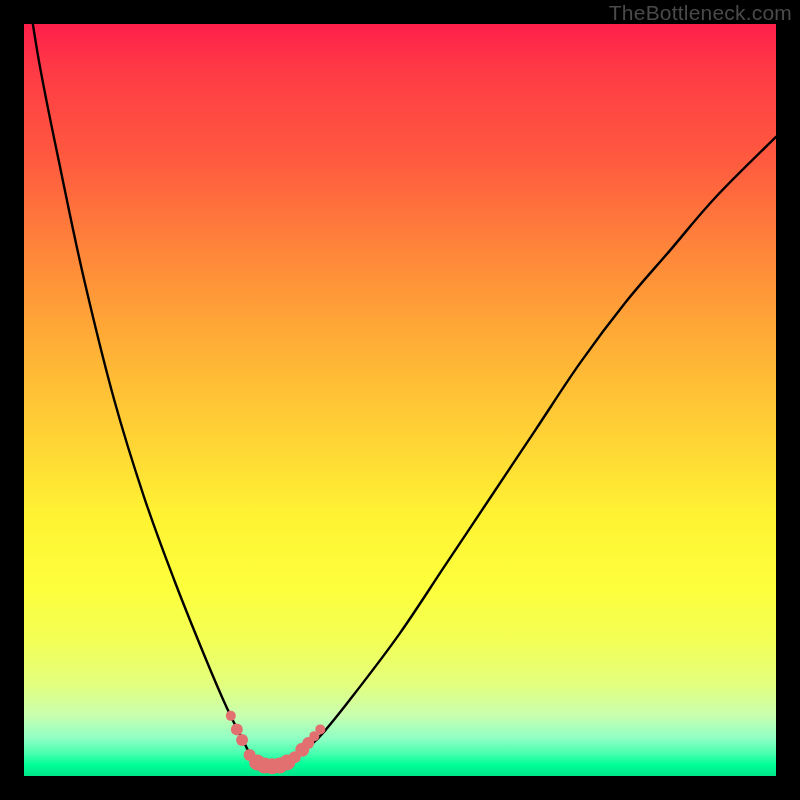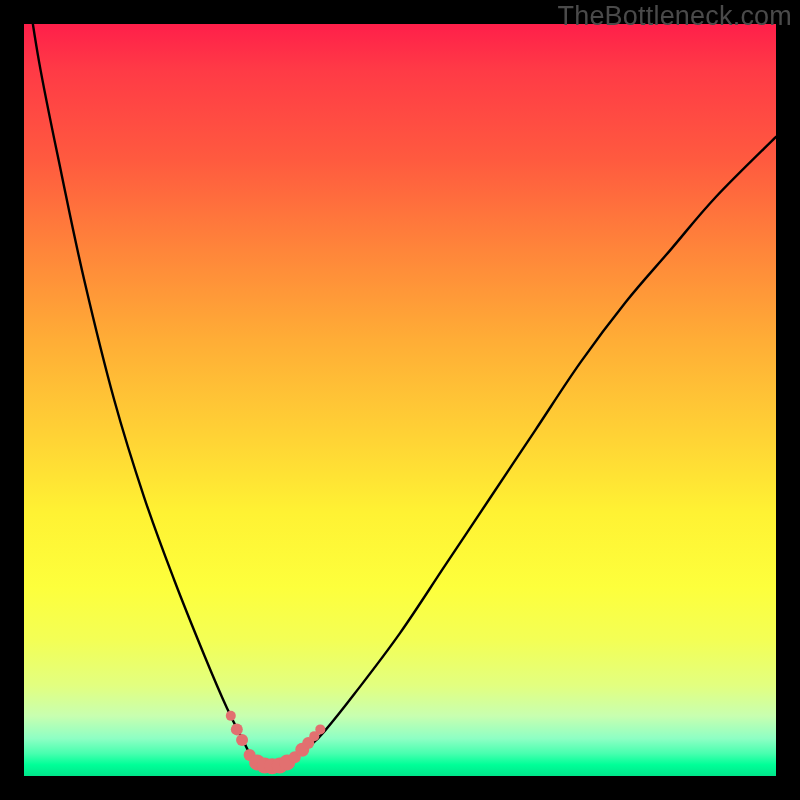--- a/index.html
+++ b/index.html
@@ -51,21 +51,21 @@
     position: absolute;
     inset: 0;
     width: 752px;
     height: 752px;
   }
   .watermark {
     position: absolute;
     top: 1px;
     right: 8px;
     color: #4a4a4a;
-    font-size: 27px;
+    font-size: 21px;
     font-weight: 400;
     letter-spacing: 0.2px;
   }
 </style>
 </head>
 <body>
 
 <div class="frame">
   <div class="plot">
     <div class="gradient"></div>

